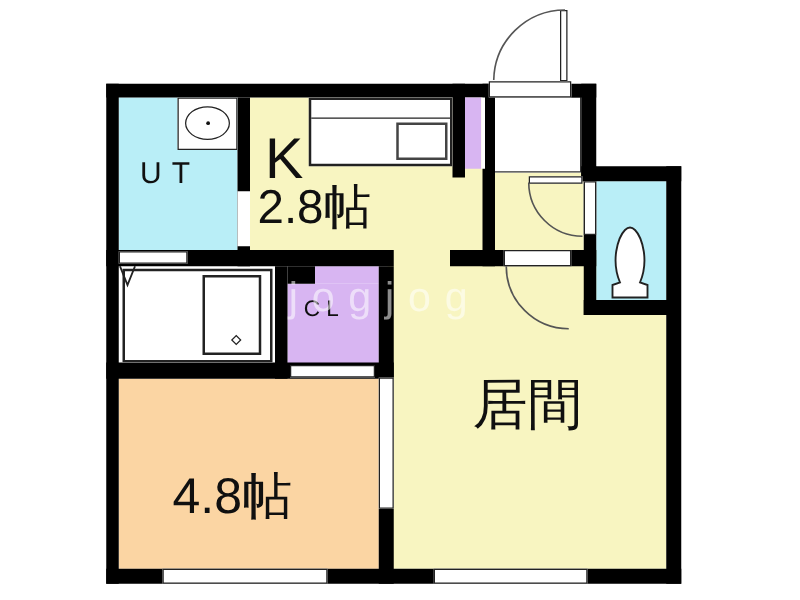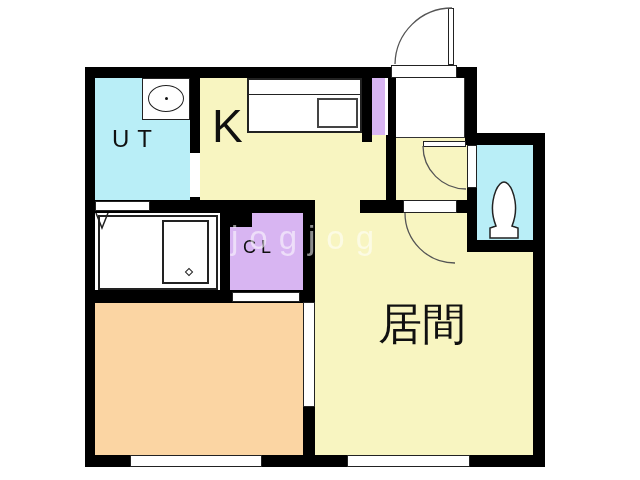--- a/index.html
+++ b/index.html
@@ -87,18 +87,20 @@
   <svg width="640" height="480" style="left:0;top:0;z-index:5">
     <path d="M 395,64 A 57 57 0 0 1 452,8" fill="none" stroke="#555" stroke-width="1.3"></path>
     <path d="M 423,146 A 43 43 0 0 0 466,189" fill="none" stroke="#555" stroke-width="1.3"></path>
     <path d="M 405,213 A 50 50 0 0 0 455,263" fill="none" stroke="#555" stroke-width="1.3"></path>
     <path d="M 96,213 L 102,228 L 108,213" fill="none" stroke="#222" stroke-width="1.5"></path>
     <path d="M 490,238 L 490,228 L 496,226 Q 491,214 493,201 Q 495,189 500,184 Q 504,180 508,184 Q 513,189 515,201 Q 517,214 512,226 L 518,228 L 518,238 Z" fill="#fff" stroke="#222" stroke-width="1.5"></path>
   </svg>
 
   <div class="lbl" style="left:112px;top:127px;font-size:24px;letter-spacing:8px">UT</div>
   <div class="lbl" style="left:212px;top:103px;font-size:46px">K</div>
+  <div class="lbl" style="left:206px;top:147px;font-size:38px">2.8帖</div>
   <div class="lbl" style="left:243px;top:238px;font-size:18px;letter-spacing:5px">CL</div>
+  <div class="lbl" style="left:138px;top:377px;font-size:40px">4.8帖</div>
   <div class="lbl" style="left:378px;top:302px;font-size:44px">居間</div>
 
   <div class="wm" style="left:231px;top:221px;font-size:33px;letter-spacing:11px">jogjog</div>
 
 </div>
 
 </body></html>

